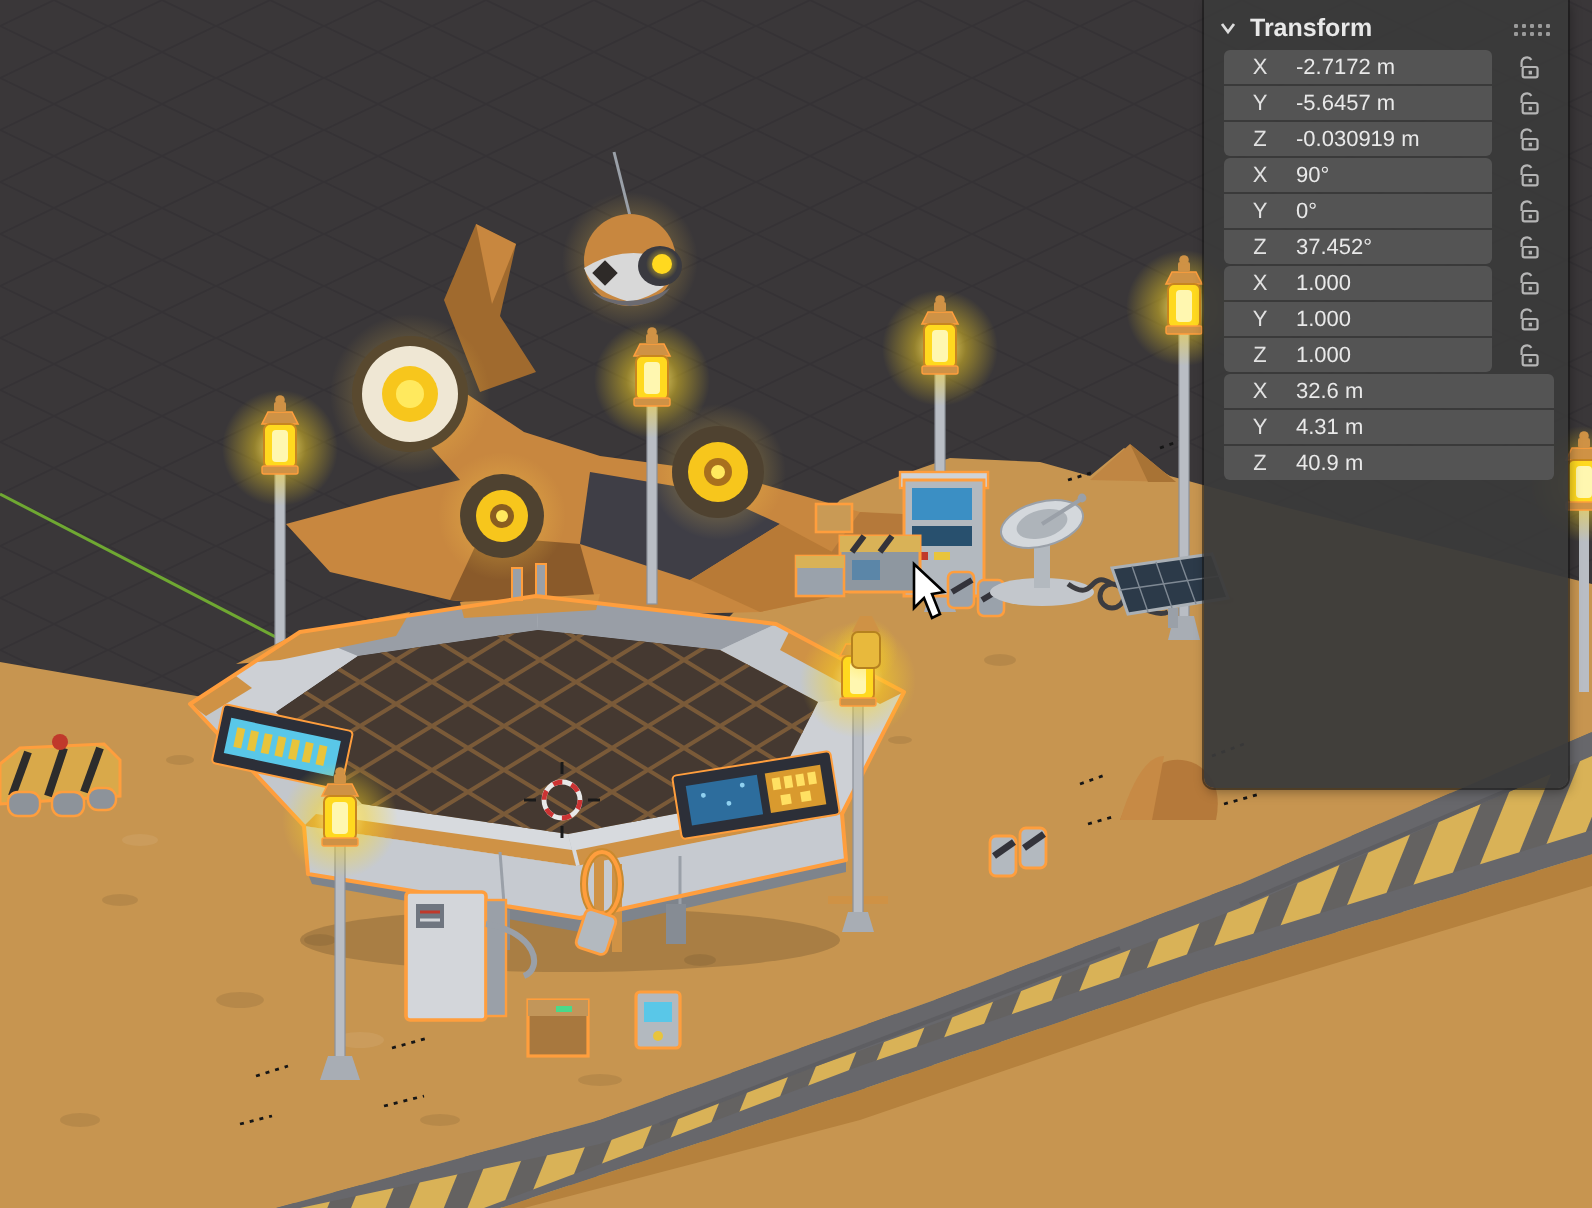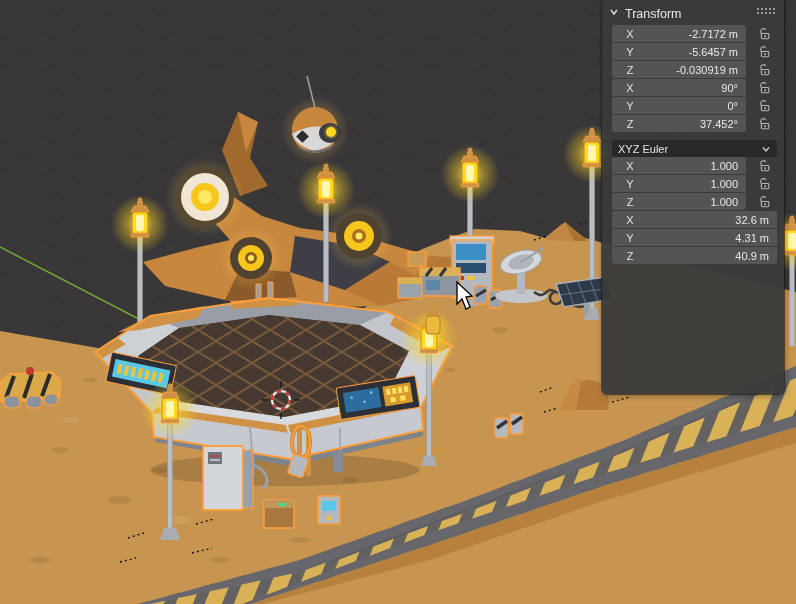--- a/index.html
+++ b/index.html
@@ -4,33 +4,33 @@
 <style>
   html,body{margin:0;padding:0;background:#222;}
   #stage{position:relative;width:796px;height:604px;overflow:hidden;
          font-family:"Liberation Sans", sans-serif;background:var(--sky,#3a3739);}
   #scene{position:absolute;left:0;top:0;}
   
   .npanel{position:absolute;left:602px;top:0;width:182px;height:394px;
           background:var(--panelBg,#3a3a3a);border-radius:0 0 5px 5px;
           box-shadow:0 0 0 1px rgba(20,20,20,.55), 1px 2px 6px rgba(0,0,0,.35);
           color:var(--textLight,#e9e9e9);font-size:11px;}
-  .phead{display:flex;gap:6px;padding:7px 9px 4px 7px;}
+  .phead{display:flex;align-items:center;gap:6px;padding:7px 9px 4px 7px;font-weight:bold;}
   .phead .title{font-size:12.5px;color:#e8e8e8;}
   .dots{margin-left:auto;width:19px;height:7px;
         background-image:radial-gradient(circle,#9a9a9a 1px,transparent 1.2px);
         background-size:4px 4px;background-position:0 0;}
   .seclabel{margin:9px 10px 3px 10px;font-size:11.5px;color:var(--label,#cccccc);}
   .rows{margin-left:10px;}
   .frow{display:grid;grid-template-columns:134px 36px;height:17px;margin-bottom:1px;}
   .frow .cell{background:var(--fieldBg,#545454);display:flex;align-items:center;}
   .frow.first .cell{border-radius:3px 3px 0 0;}
   .frow.last  .cell{border-radius:0 0 3px 3px;}
   .axis{width:36px;text-align:center;color:#e2e2e2;flex:none;}
-  .val{flex:1;text-align:right;padding-right:8px;}
+  .val{flex:1;padding-right:8px;}
   .lockcol{display:flex;align-items:center;justify-content:center;}
   .lock{width:13px;height:13px;}
   .dd{margin:8px 10px 0 10px;width:165px;height:17px;background:var(--dropdownBg,#282828);
       border-radius:3px;display:flex;align-items:center;padding:0 6px;box-sizing:border-box;}
   .dd .ddtxt{color:#e5e5e5;}
   .dd svg{margin-left:auto;}
   .dimrow{display:grid;grid-template-columns:165px;height:17px;margin-bottom:1px;}
   .dimrow .cell{background:var(--fieldBg,#545454);display:flex;align-items:center;}
   .dimrow.first .cell{border-radius:3px 3px 0 0;}
   .dimrow.last  .cell{border-radius:0 0 3px 3px;}
@@ -481,26 +481,20 @@
         <span class="val">37.452°</span>
       </div>
       <div class="lockcol">
             <svg class="lock">
               <use href="#lockSym"></use>
             </svg>
           </div>
     </div>
   </div>
 
-  <div class="dd">
-    <span class="ddtxt">XYZ Euler</span>
-    <svg width="10" height="10" viewBox="0 0 10 10">
-      <polyline points="2,3.5 5,7 8,3.5" fill="none" stroke="#cfcfcf" stroke-width="1.4"></polyline>
-    </svg>
-  </div>
 
   <div class="rows">
     <div class="frow first">
       <div class="cell">
         <span class="axis">X</span>
         <span class="val">1.000</span>
       </div>
       <div class="lockcol">
             <svg class="lock">
               <use href="#lockSym"></use>

